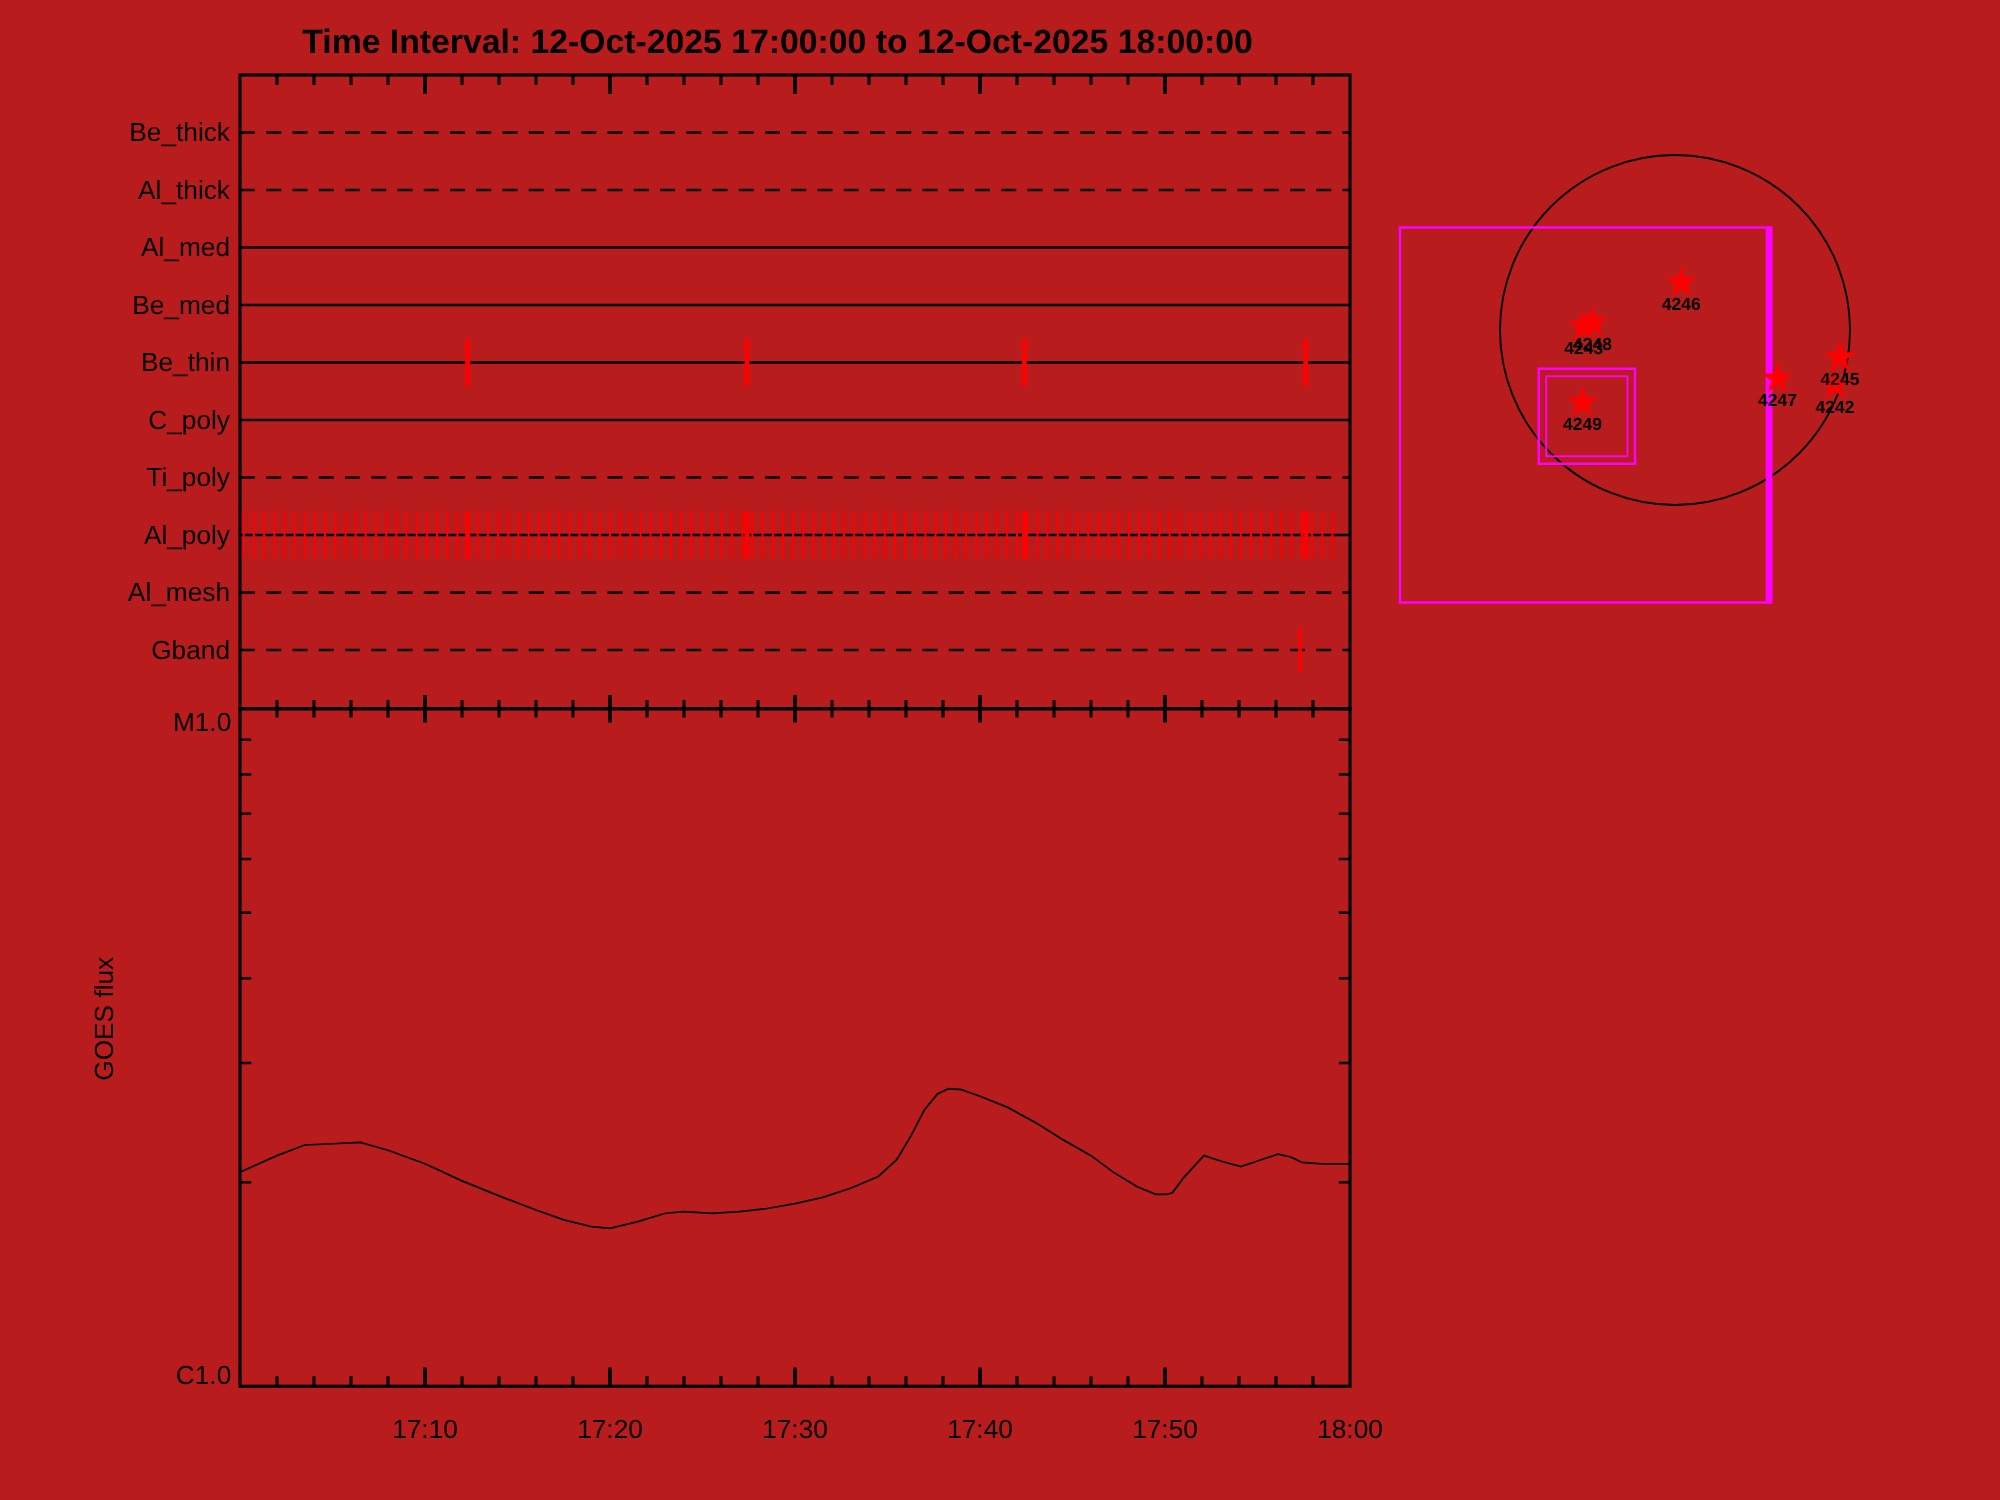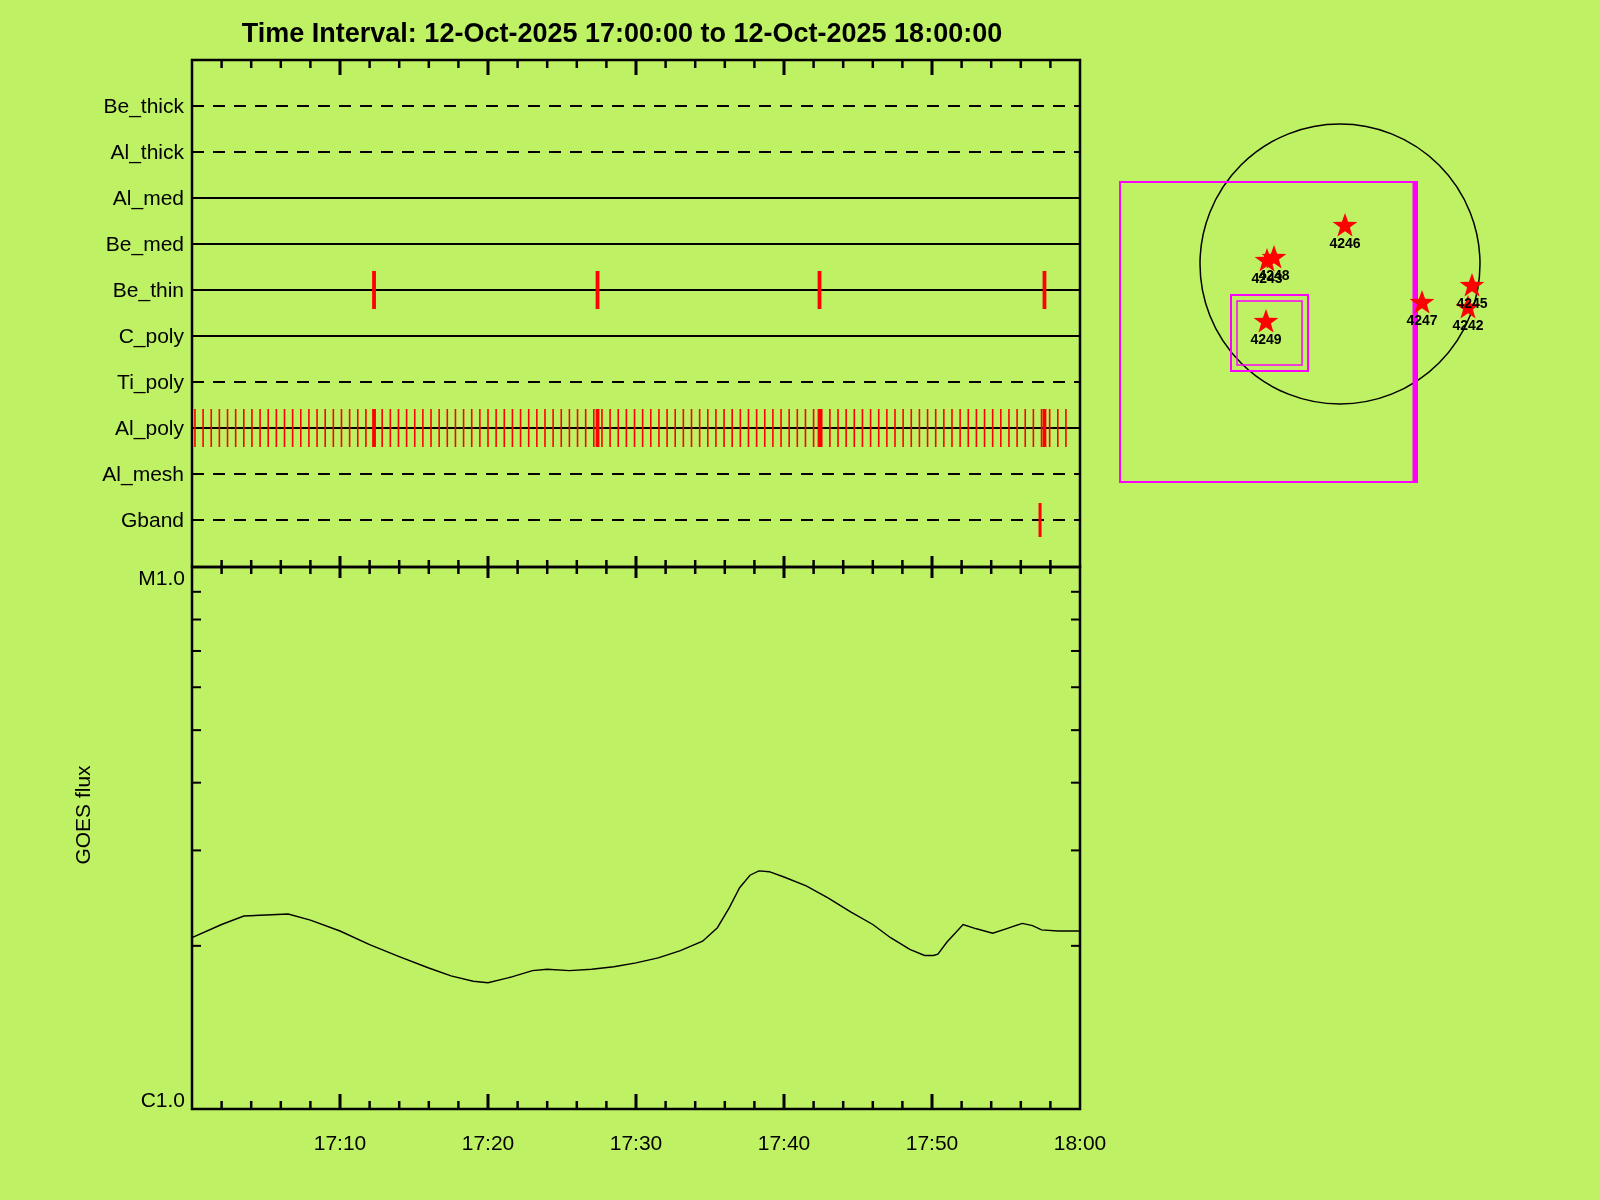--- a/index.html
+++ b/index.html
@@ -1,16 +1,16 @@
 <!DOCTYPE html>
 <html><head>
 <meta charset="utf-8">
 <style>
   html,body{margin:0;padding:0;background:#fff;}
-  .canvas{position:relative;width:1600px;height:1200px;background:#bef264;overflow:hidden;
+  .canvas{position:relative;width:1600px;height:1200px;background:#b91c1c;overflow:hidden;
           font-family:"Liberation Sans",sans-serif;}
   svg{position:absolute;left:0;top:0;}
   .title-text{font:bold 27px "Liberation Sans",sans-serif;fill:#000;}
   .chan-label{font:21px "Liberation Sans",sans-serif;fill:#000;}
   .axis-label{font:21px "Liberation Sans",sans-serif;fill:#000;}
   .ylab{font:21px "Liberation Sans",sans-serif;fill:#000;}
   .star-label{font:bold 14px "Liberation Sans",sans-serif;fill:#000;}
 </style>
 </head>
 <body>

